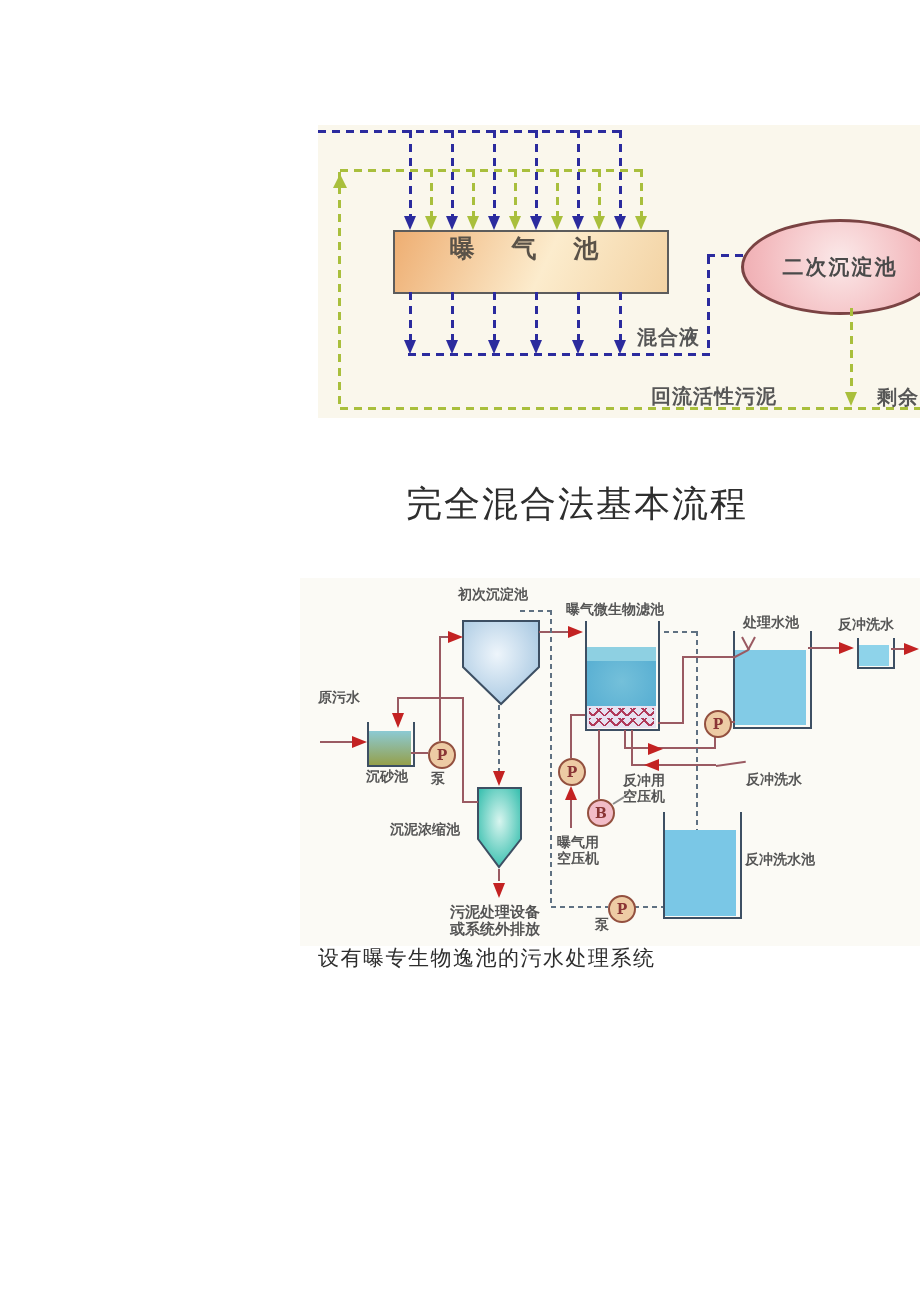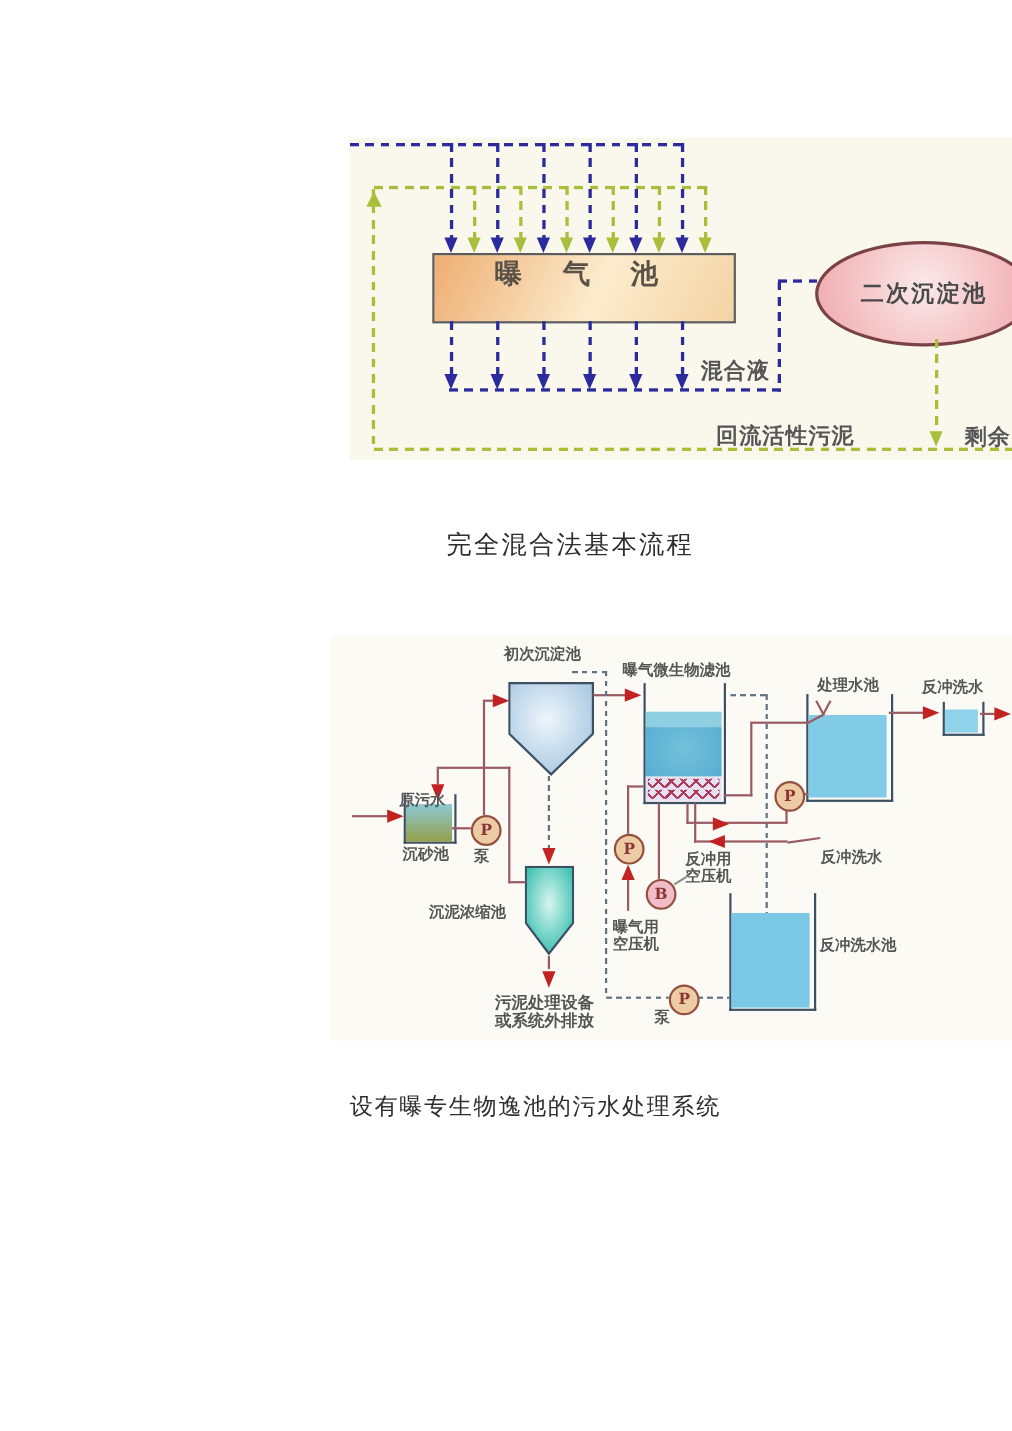--- a/index.html
+++ b/index.html
@@ -115,21 +115,21 @@
   </div>
 
   <div class="gdv" style="left:850px;top:308px;height:84px;"></div>
   <div class="tri tdg" style="left:845px;top:392px;"></div>
   <div class="gdh" style="left:340px;top:407px;width:580px;"></div>
 
   <div class="d1lab" style="left:637px;top:324px;">混合液</div>
   <div class="d1lab" style="left:651px;top:383px;">回流活性污泥</div>
   <div class="d1lab" style="left:877px;top:384px;">剩余</div>
 
-  <div class="cap" style="left:406px;top:480px;font-size:23px;letter-spacing:2px;text-align:right;">完全混合法基本流程</div>
+  <div class="cap" style="left:406px;top:480px;font-size:36px;letter-spacing:2px;text-align:right;">完全混合法基本流程</div>
 
 
   <div class="abs d2bg"></div>
 
   <div class="tank" style="left:367px;top:722px;width:44px;height:43px;"></div>
   <div class="wat" style="left:369px;top:731px;width:42px;height:34px;background:linear-gradient(180deg,#8ccad4,#95a04b);"></div>
 
   <svg class="abs" style="left:462px;top:620px;" width="78" height="86">
     <defs>
         <radialGradient id="gp" cx="45%" cy="40%" r="70%">
@@ -243,29 +243,29 @@
     </div>
   <div class="circ" style="left:608px;top:895px;">
       <span>P</span>
     </div>
   <div class="ptr" style="left:613px;top:803px;width:13px;transform:rotate(-32deg);"></div>
 
   <div class="lab" style="left:458px;top:586px;">初次沉淀池</div>
   <div class="lab" style="left:566px;top:601px;">曝气微生物滤池</div>
   <div class="lab" style="left:743px;top:614px;">处理水池</div>
   <div class="lab" style="left:838px;top:616px;">反冲洗水</div>
-  <div class="lab" style="left:318px;top:719px;margin-left:45px;">原污水</div>
+  <div class="lab" style="left:318px;top:689px;">原污水</div>
   <div class="lab" style="left:366px;top:768px;">沉砂池</div>
   <div class="lab" style="left:431px;top:770px;">泵</div>
   <div class="lab" style="left:390px;top:821px;">沉泥浓缩池</div>
   <div class="lab" style="left:450px;top:903px;font-size:15px;line-height:17px;">污泥处理设备
 或系统外排放</div>
   <div class="lab" style="left:557px;top:834px;">曝气用
 空压机</div>
   <div class="lab" style="left:623px;top:772px;">反冲用
 空压机</div>
   <div class="lab" style="left:746px;top:755px;margin-top:16px;">反冲洗水</div>
   <div class="lab" style="left:745px;top:851px;">反冲洗水池</div>
   <div class="lab" style="left:595px;top:916px;">泵</div>
 
-  <div class="cap" style="left:318px;top:992px;font-size:21px;letter-spacing:1.5px;">设有曝专生物逸池的污水处理系统</div>
+  <div class="cap" style="left:318px;top:944px;font-size:21px;letter-spacing:1.5px;">设有曝专生物逸池的污水处理系统</div>
 
 </div>
 
 </body></html>

